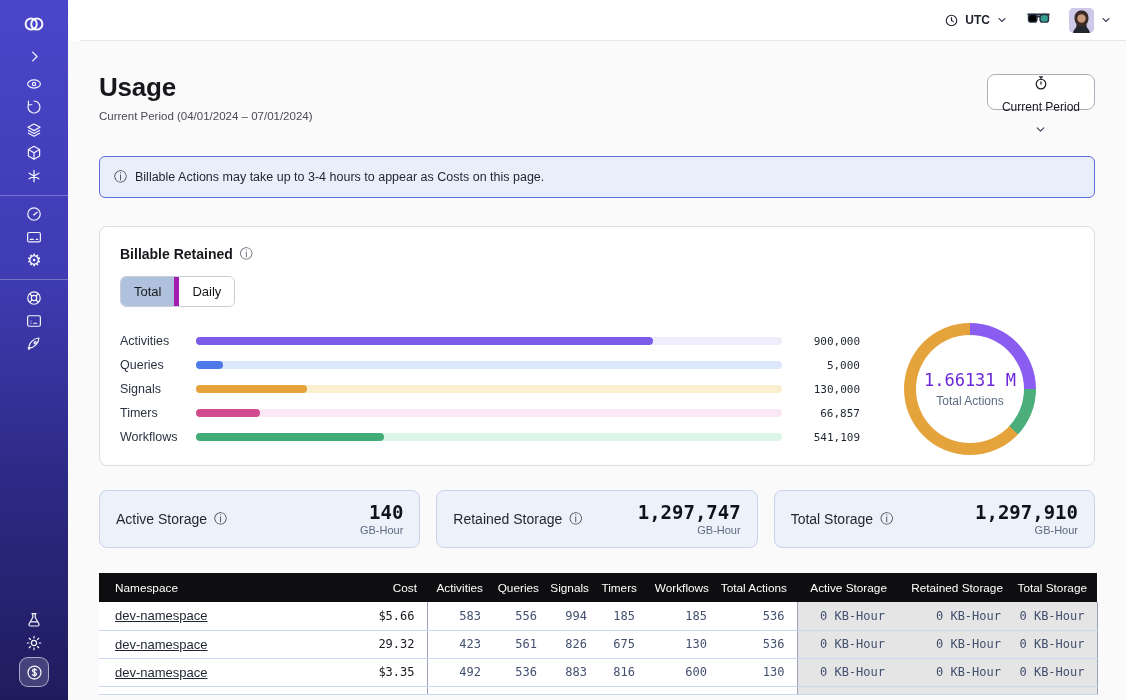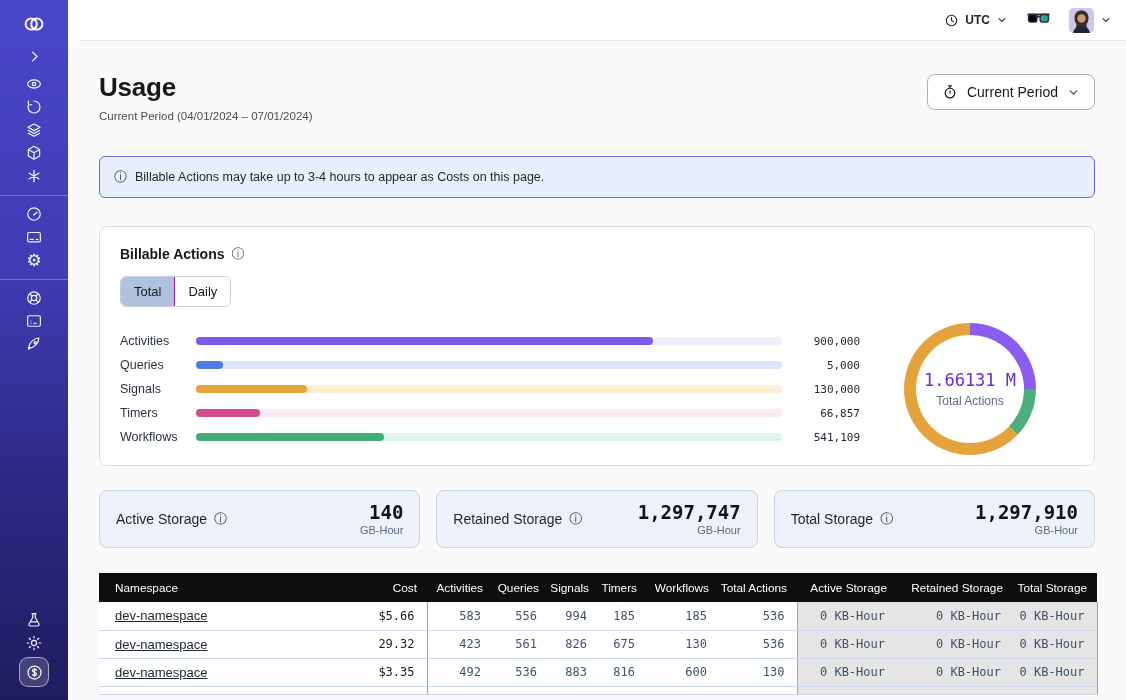--- a/index.html
+++ b/index.html
@@ -45,41 +45,41 @@
   .main {
     position:absolute; left:68px; top:41px; right:0; bottom:0;
     background:#FAFAFB; padding:0 31px; overflow:hidden;
   }
   .title-row { display:flex; justify-content:space-between; align-items:flex-start; margin-top:31px; }
   .page-title { font-size:26px; font-weight:600; color:#17181C; margin:0; letter-spacing:-.2px; }
   .subtitle { font-size:11.5px; color:#4A4B55; margin-top:7px; }
   .period-btn {
     display:flex; align-items:center; gap:9px; background:#fff;
     border:1px solid #A9AEB9; border-radius:8px; height:36px; padding:0 14px;
-    font-size:14px; font-weight:500; color:#17181C; margin-top:2px;
-    font-family:inherit; cursor:pointer;
+    font-size:12px; font-weight:500; color:#17181C; margin-top:2px;
+    font-family:inherit; cursor:pointer;flex-direction:column;
   }
 
   .banner {
     margin-top:34px; background:#E9EEFB; border:1px solid #5F6ED9; border-radius:6px;
     height:42px; display:flex; align-items:center; padding:0 14px;
     font-size:12.5px; color:#1E2430; gap:8px;
   }
   .info-glyph { color:#3A4250; font-size:13px; font-style:normal; }
 
   
   .card {
     margin-top:28px; background:#fff; border:1px solid #DCDDE2; border-radius:8px;
     padding:18px 20px; height:240px;
   }
   .card-title { font-size:14px; font-weight:600; color:#17181C; display:flex; gap:7px; align-items:center; }
   .card-title .info-glyph { font-weight:400; color:#565C68; }
   .tabs { display:inline-flex; border:1px solid #C7CCD6; border-radius:6px; overflow:hidden; margin-top:13px; background:#fff; }
   .tab { padding:7px 13px; font-size:13px; color:#17181C; background:#fff; border:0; font-family:inherit; cursor:pointer; }
-  .tab + .tab { border-left:1px solid #a21caf; }
+  .tab + .tab { border-left:5px solid #a21caf; }
   .tab.selected { background:#B0C1DE; }
 
   .chart-wrap { display:flex; margin-top:16px; align-items:center; }
   .bars { flex:1; padding-right:6px; }
   .bar-row { display:flex; align-items:center; height:24px; }
   .bar-label { width:76px; font-size:12.5px; color:#2A3342; }
   .bar-track { flex:1; height:8px; border-radius:4px; position:relative; background:#eee; }
   .bar-fill { position:absolute; left:0; top:0; bottom:0; border-radius:4px; background:#888; }
   .bar-value { width:66px; text-align:right; font-family:"DejaVu Sans Mono",monospace; font-size:11px; color:#1E2430; margin-left:12px; }
 
@@ -295,21 +295,21 @@
     </button>
   </div>
 
   <div class="banner">
     <span class="info-glyph">ⓘ</span>
     <span>Billable Actions may take up to 3-4 hours to appear as Costs on this page.</span>
   </div>
 
   <section class="card">
     <div class="card-title">
-      <span>Billable Actions</span>
+      <span>Billable Retained</span>
       <span class="info-glyph">ⓘ</span>
     </div>
     <div class="tabs">
       <button class="tab selected">Total</button>
       <button class="tab">Daily</button>
     </div>
 
     <div class="chart-wrap">
       <div class="bars">
         <div class="bar-row">

